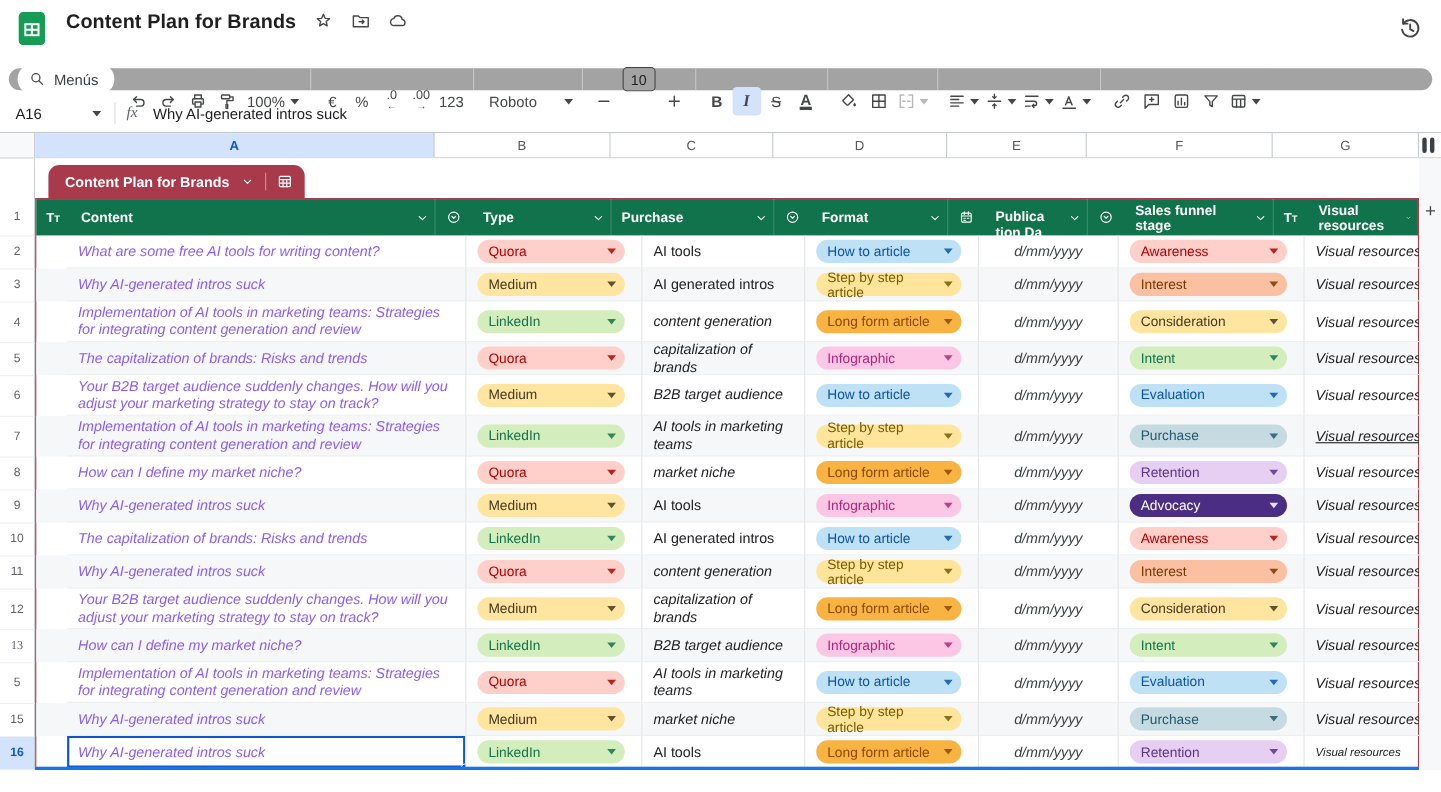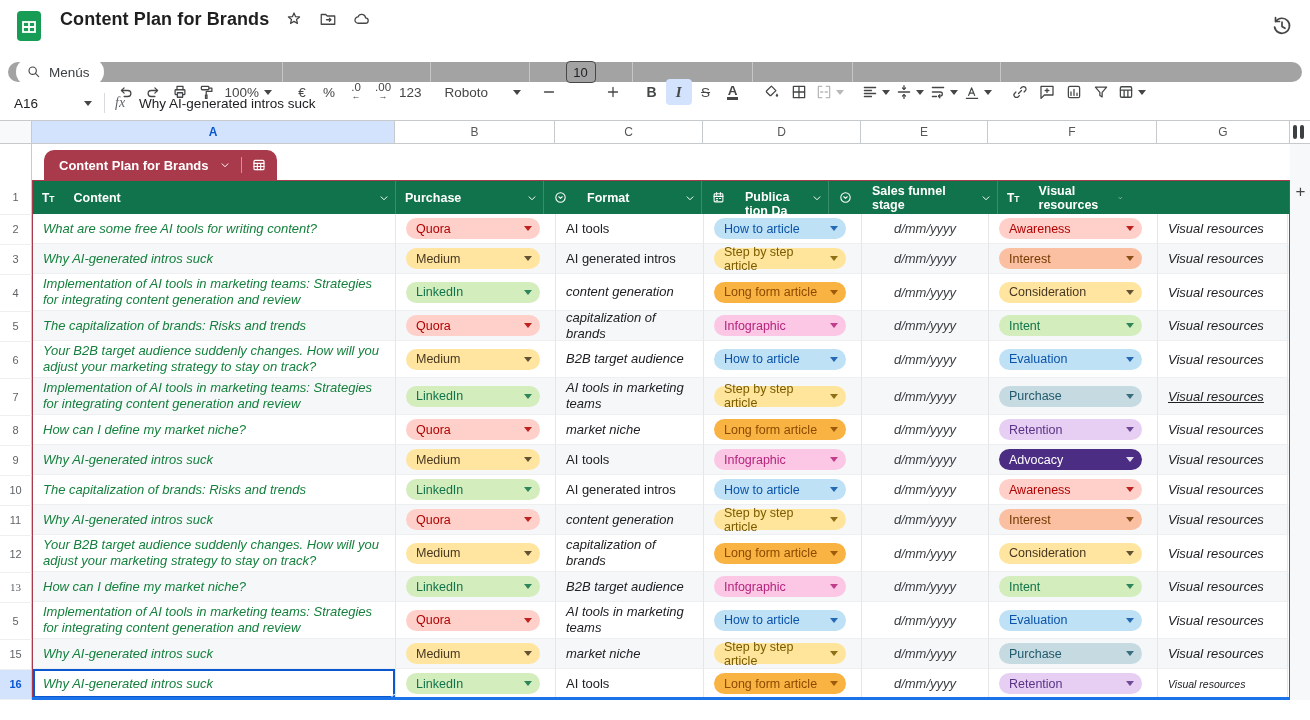--- a/index.html
+++ b/index.html
@@ -82,21 +82,21 @@
            border-right:1px solid rgba(255,255,255,.18); flex:none; }
   .hcell:last-child { border-right:none; }
   .hlabel { flex:1; line-height:1.12; }
   .hcell.brk .hlabel { word-break:break-all;margin-top:27px; }
   .tticon { font-size:12px; font-weight:700; letter-spacing:0; }
   .tticon small { font-size:8.5px; font-weight:700; }
   .row { display:flex; }
   .row.band { background:#F6F7F9; }
   .cell { border-right:1px solid #E4E6E8; border-bottom:1px solid #EDEFF1; display:flex;
           align-items:center; overflow:hidden; flex:none; position:relative; }
-  .c-content { padding:0 10px; font-style:italic; font-size:13px; line-height:1.22; color:#15803d; }
+  .c-content { padding:0 10px; font-style:italic; font-size:13px; line-height:1.22; color:#8b5cf6;margin-left:28px; }
   .chip { flex:1; margin:0 15px 0 10px; height:21px; border-radius:11px; display:flex; align-items:center;
           justify-content:space-between; padding:0 8px 0 10px; font-size:12.5px; font-weight:500; }
   .chip .ccaret { width:0; height:0; border-left:4px solid transparent; border-right:4px solid transparent;
                   border-top:5px solid currentColor; opacity:.85; }
   .c-kw { padding:0 10px; font-size:13px; line-height:1.2; }
   .c-kw.it { font-style:italic; }
   .c-date { justify-content:center; font-style:italic; font-size:13px; color:#3C4043; }
   .c-vis { padding:0 10px; font-style:italic; font-size:13px; }
   .c-vis.ul { text-decoration:underline; }
   .c-vis.sm { font-size:10.5px; }
@@ -382,20 +382,30 @@
     </div>
     <div class="tbl">
       <div class="thead" id="thead">
           <div class="hcell" style="width: 363px;">
             <span class="tticon">T<small>T</small></span>
             <span class="hlabel">Content</span>
             <svg class="ic w" width="14" height="14" viewBox="0 0 24 24">
               <path d="m7 10 5 5 5-5"></path>
             </svg>
           </div>
+          <div class="hcell" style="width: 160px;">
+            <svg class="ic w" width="15" height="15" viewBox="0 0 24 24">
+              <circle cx="12" cy="12" r="7.5"></circle>
+              <path d="m9.3 10.8 2.7 2.7 2.7-2.7"></path>
+            </svg>
+            <span class="hlabel">Type</span>
+            <svg class="ic w" width="14" height="14" viewBox="0 0 24 24">
+              <path d="m7 10 5 5 5-5"></path>
+            </svg>
+          </div>
           <div class="hcell" style="width: 148px;">
             <span class="hlabel">Purchase</span>
             <svg class="ic w" width="14" height="14" viewBox="0 0 24 24">
               <path d="m7 10 5 5 5-5"></path>
             </svg>
           </div>
           <div class="hcell" style="width: 158px;">
             <svg class="ic w" width="15" height="15" viewBox="0 0 24 24">
               <circle cx="12" cy="12" r="7.5"></circle>
               <path d="m9.3 10.8 2.7 2.7 2.7-2.7"></path>

